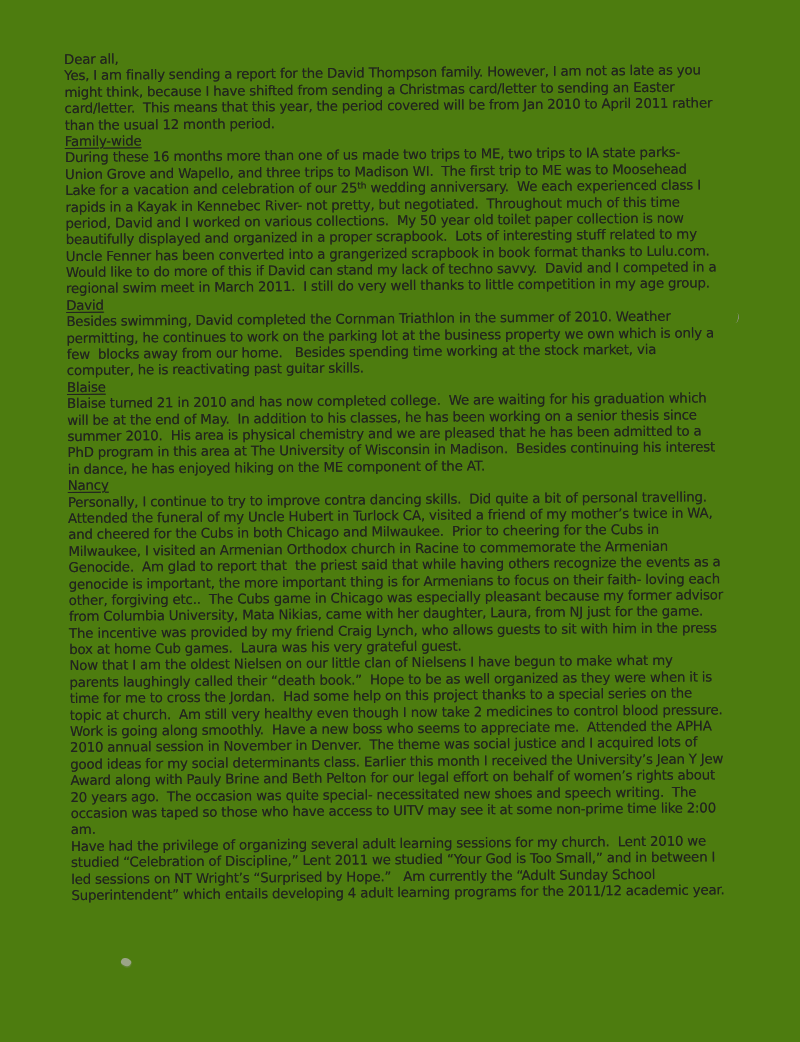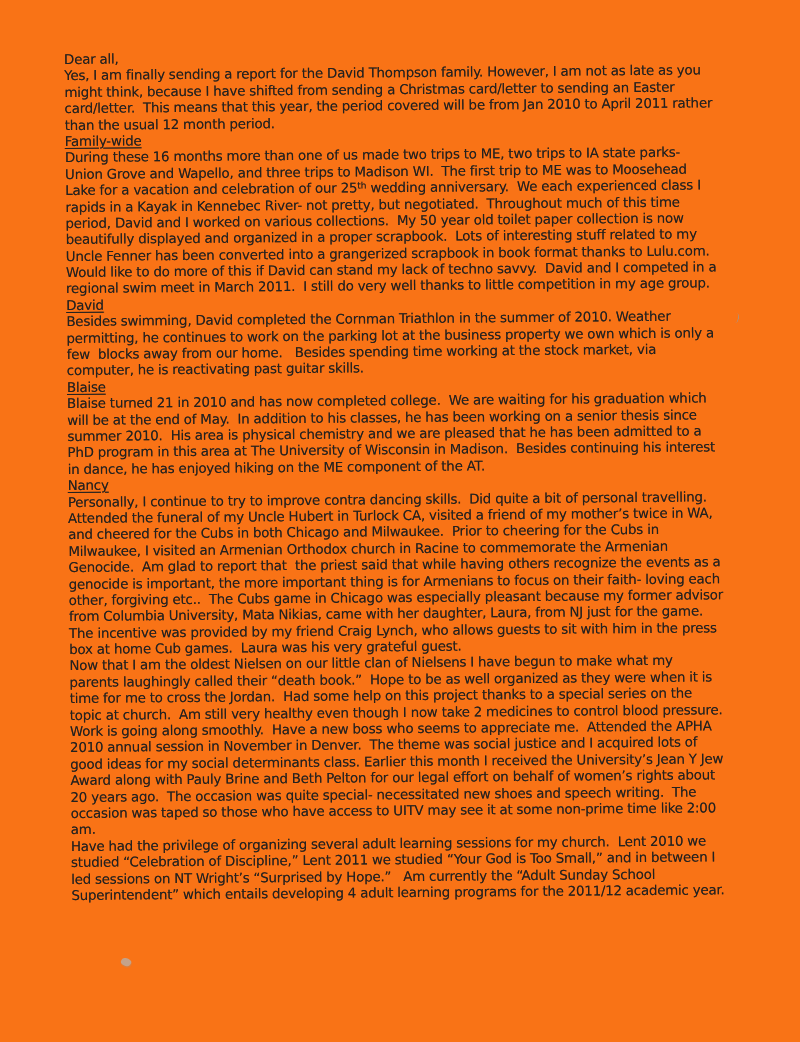--- a/index.html
+++ b/index.html
@@ -9,21 +9,21 @@
   }
   body {
     width: 800px;
     height: 1042px;
     overflow: hidden;
     position: relative;
   }
   .page {
     position: absolute;
     inset: 0;
-    background: #f97316;
+    background: #4d7c0f;
   }
   .letter {
     position: absolute;
     left: 64px;
     top: 52px;
     width: 705px;
     transform: rotate(-0.5deg);
     transform-origin: 0 0;
     font-family: "DejaVu Sans", "Liberation Sans", sans-serif;
     font-size: 13.4px;

